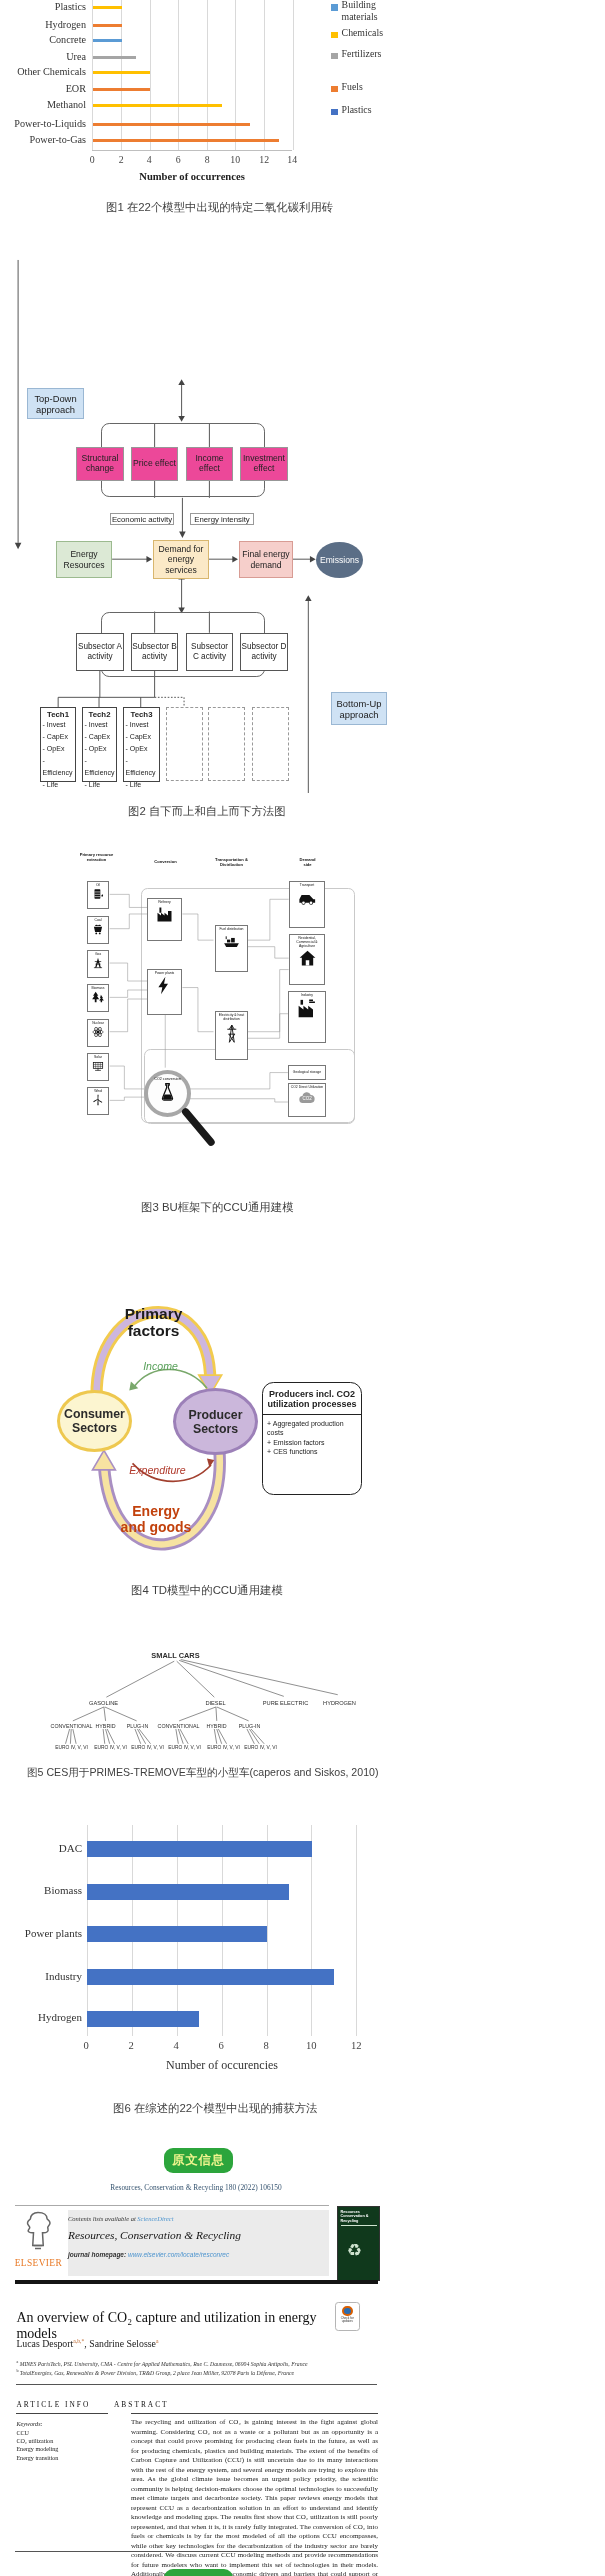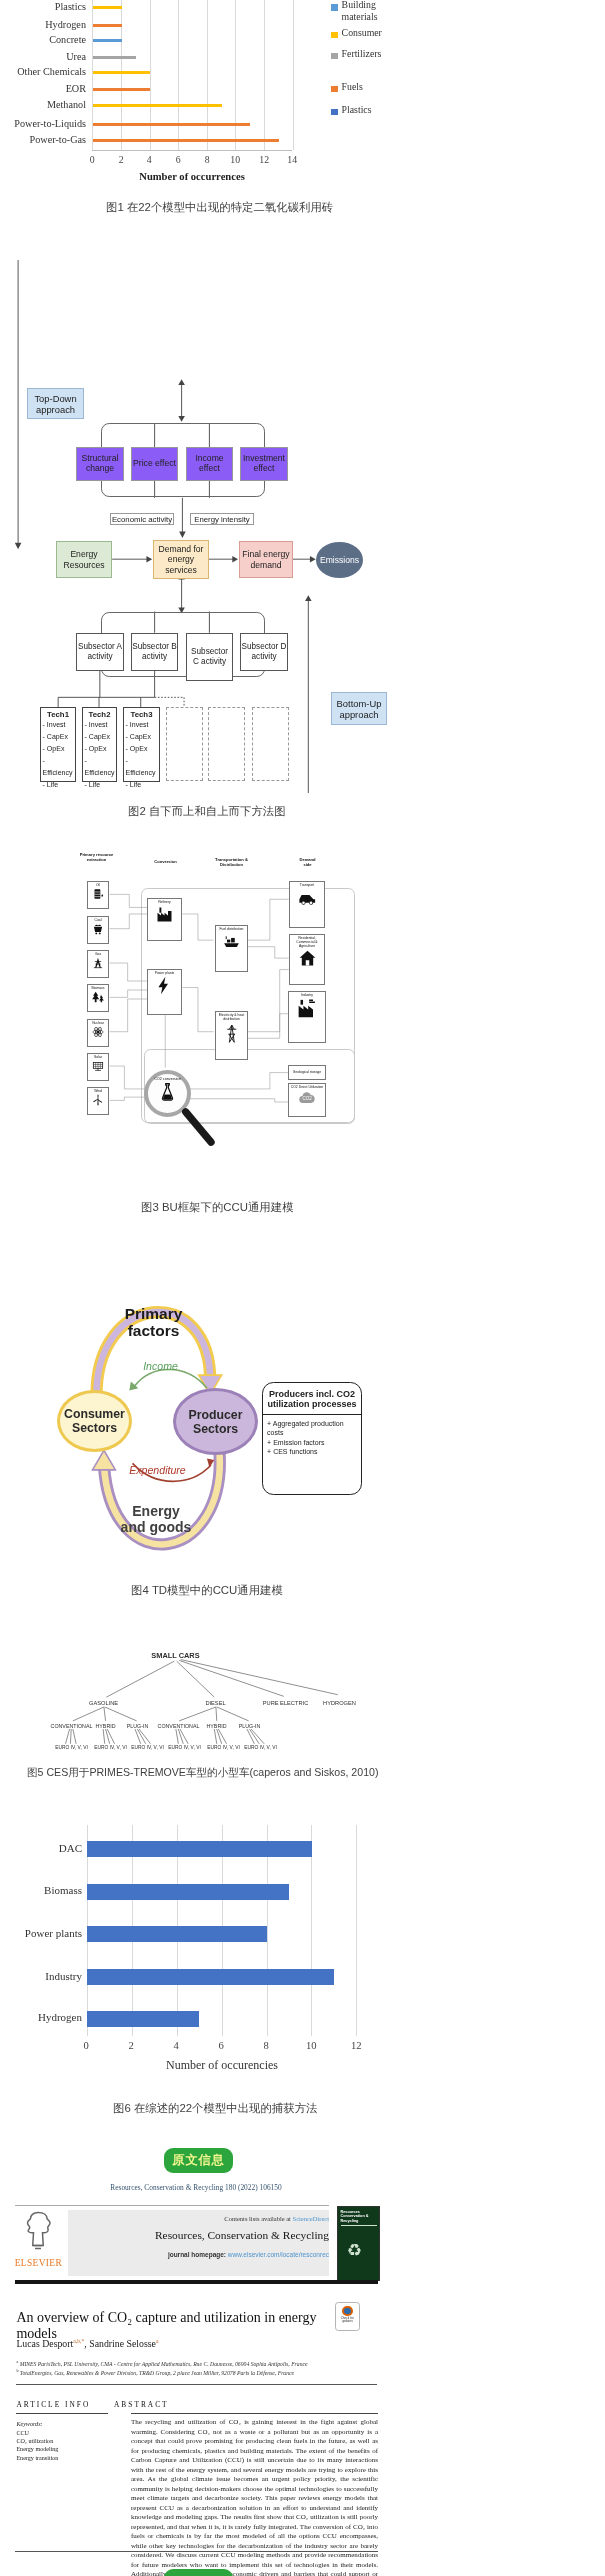--- a/index.html
+++ b/index.html
@@ -17,21 +17,21 @@
   .xlabel{position:absolute;text-align:center;font-weight:bold;color:#222;}
   .legend-item{position:absolute;}
   .legend-marker{position:absolute;width:6.5px;height:6.5px;}
   .legend-text{position:absolute;left:10.6px;top:-2.5px;width:64px;line-height:12.3px;font-size:9.8px;color:#333;}
   
   .figcap{position:absolute;font-size:11.4px;color:#3f3f3f;z-index:2;white-space:nowrap;}
   
   .bx{position:absolute;box-sizing:border-box;z-index:2;display:flex;align-items:center;justify-content:center;text-align:center;}
   .cream{background:#FBEFCE;border:0.8px solid #DEC27C;border-radius:11.4px;}
   .blue{background:#CFE2F4;border:0.8px solid #9AB7D3;font-size:9.4px;color:#222;}
-  .purple{background:#8b5cf6;border:0.8px solid #979797;font-size:8.6px;line-height:9.8px;}
+  .purple{background:#ec4899;border:0.8px solid #979797;font-size:8.6px;line-height:9.8px;}
   .wht{background:#fff;border:0.8px solid #555;font-size:8.2px;line-height:9.8px;}
   .lbl-sm{background:#fff;border:0.8px solid #999;font-size:7.8px;}
   .green-bx{background:#DCE9D5;border:0.8px solid #9CBA8F;font-size:8.6px;line-height:10.6px;}
   .orange-bx{background:#FBE9C7;border:0.8px solid #D8B66E;font-size:8.6px;line-height:10.6px;}
   .pink-bx{background:#F6CFCB;border:0.8px solid #D89C94;font-size:8.6px;line-height:10.6px;}
   .ellipse{border-radius:50%;}
   .frame{position:absolute;border:0.8px solid #666;border-radius:8.2px;box-sizing:border-box;z-index:1;}
   .tech{position:absolute;box-sizing:border-box;background:#fff;border:0.8px solid #444;z-index:2;font-size:7px;}
   .tech .tt{font-weight:bold;font-size:7.8px;text-align:center;margin-top:1.6px;}
   .tech div.it{padding-left:1.6px;line-height:12px;}
@@ -53,21 +53,21 @@
   .infobox{position:absolute;box-sizing:border-box;border:1.6px solid #222;border-radius:11.4px;background:#fff;z-index:2;}
   .infobox .t{font-weight:bold;font-size:9px;line-height:10.6px;text-align:center;padding:5.7px 3.3px 4.1px 3.3px;border-bottom:1.2px solid #222;}
   .infobox .items{padding:4.1px 2.5px 0 4.1px;}
   .infobox .items div{font-size:7px;line-height:9.4px;}
   
   .t5{position:absolute;text-align:center;color:#2e2e2e;z-index:2;white-space:nowrap;}
   
   .pill{position:absolute;border-radius:9px;background:#2CA53C;text-align:center;z-index:2;}
   .pill span{font-size:12.3px;font-weight:bold;color:#F1F58E;line-height:24.5px;letter-spacing:0.8px;}
   .citation{position:absolute;width:392px;text-align:center;font-size:7.4px;color:#35536F;z-index:2;}
-  .graybox{position:absolute;background:#EBEBEB;z-index:2;text-align:right;}
+  .graybox{position:absolute;background:#EBEBEB;z-index:2;text-align:left;font-style:italic;}
   .linkblue{color:#4D94CE;}
   .cover{position:absolute;background:#10391C;border:0.8px solid #333;z-index:2;color:#fff;}
   .cover .cl{font-size:3.8px;line-height:4.6px;font-weight:bold;text-align:left;padding-left:2.5px;}
   .blackbar{position:absolute;background:#141414;z-index:2;}
   .ptitle{position:absolute;font-size:14px;color:#101010;z-index:2;}
   .pauthors{position:absolute;font-size:9.8px;color:#1a1a1a;z-index:2;}
   .sup{font-size:5.7px;vertical-align:super;color:#BE6A32;}
   .paff{position:absolute;font-style:italic;font-size:5.7px;color:#333;z-index:2;}
   .paff .asup{font-size:4.1px;vertical-align:super;font-style:normal;}
   .hline{position:absolute;background:#555;z-index:2;}
@@ -196,21 +196,21 @@
       <div class="cat-label serif" style="left: 0px; top: 118px; width: 86px; font-size: 10.2px;">Power-to-Liquids</div>
       <div class="bar" style="left: 93px; top: 123px; width: 157px; height: 3.3px; background: rgb(237, 125, 49);"></div>
       <div class="cat-label serif" style="left: 0px; top: 134px; width: 86px; font-size: 10.2px;">Power-to-Gas</div>
       <div class="bar" style="left: 93px; top: 139px; width: 186px; height: 3.3px; background: rgb(237, 125, 49);"></div>
       <div class="legend-item" style="left: 331px; top: 1.6px; width: 75px; height: 24.5px;">
         <div class="legend-marker" style="left: 0px; top: 2.5px; background: rgb(91, 155, 213);"></div>
         <div class="legend-text serif">Building materials</div>
       </div>
       <div class="legend-item" style="left: 331px; top: 29px; width: 75px; height: 24.5px;">
         <div class="legend-marker" style="left: 0px; top: 2.5px; background: rgb(255, 192, 0);"></div>
-        <div class="legend-text serif">Consumer</div>
+        <div class="legend-text serif">Chemicals</div>
       </div>
       <div class="legend-item" style="left: 331px; top: 50px; width: 75px; height: 24.5px;">
         <div class="legend-marker" style="left: 0px; top: 2.5px; background: rgb(165, 165, 165);"></div>
         <div class="legend-text serif">Fertilizers</div>
       </div>
       <div class="legend-item" style="left: 331px; top: 83px; width: 75px; height: 24.5px;">
         <div class="legend-marker" style="left: 0px; top: 2.5px; background: rgb(237, 125, 49);"></div>
         <div class="legend-text serif">Fuels</div>
       </div>
       <div class="legend-item" style="left: 331px; top: 106px; width: 75px; height: 24.5px;">
@@ -228,21 +228,21 @@
   <div class="bx purple" style="left:240px;top:447px;width:48px;height:34px;">Investment effect</div>
   <div class="bx lbl-sm" style="left:110px;top:513px;width:64px;height:12.3px;">Economic activity</div>
   <div class="bx lbl-sm" style="left:190px;top:513px;width:64px;height:12.3px;">Energy intensity</div>
   <div class="bx green-bx" style="left:56px;top:541px;width:56px;height:37px;">Energy Resources</div>
   <div class="bx orange-bx" style="left:153px;top:540px;width:56px;height:39px;">Demand for energy services</div>
   <div class="bx pink-bx" style="left:239px;top:541px;width:54px;height:37px;">Final energy demand</div>
   <div class="bx ellipse" style="left:316px;top:542px;width:47px;height:36px;background:#5B6E86;color:#fff;font-size:8.6px;">Emissions</div>
   <div class="frame" style="left:101px;top:612px;width:164px;height:65px;"></div>
   <div class="bx wht" style="left:76px;top:633px;width:48px;height:38px;">Subsector A activity</div>
   <div class="bx wht" style="left:131px;top:633px;width:47px;height:38px;">Subsector B activity</div>
-  <div class="bx wht" style="left:186px;top:633px;width:47px;height:48px;">Subsector C activity</div>
+  <div class="bx wht" style="left:186px;top:633px;width:47px;height:38px;">Subsector C activity</div>
   <div class="bx wht" style="left:240px;top:633px;width:48px;height:38px;">Subsector D activity</div>
   <div class="tech" style="left:40px;top:707px;width:36px;height:75px;">
     <div class="tt">Tech1</div>
     <div>
         <div class="it">- Invest</div>
         <div class="it">- CapEx</div>
         <div class="it">- OpEx</div>
         <div class="it">- Efficiency</div>
         <div class="it">- Life</div>
       </div>
@@ -410,21 +410,21 @@
         <path d="M8.6 14.5l-1.6 4a1.3 1.3 0 001.2 1.8h7.6a1.3 1.3 0 001.2-1.8l-1.6-4z" fill="#111"></path>
       </svg>
   </div>
   <div class="figcap" style="left:141px;top:1200px;">图3 BU框架下的CCU通用建模</div>
 
   <div class="f4txt" style="left:119px;top:1305px;width:69px;font-weight:bold;font-size:15.5px;line-height:17px;color:#1c1c1c;">Primary factors</div>
   <div class="f4txt" style="left:136px;top:1360px;width:49px;font-style:italic;font-size:10.6px;color:#58A05A;">Income</div>
   <div class="f4ell" style="left:57px;top:1390px;width:75px;height:62px;border:3.3px solid #EEC84F;background:#FCF5D0;">Consumer Sectors</div>
   <div class="f4ell" style="left:173px;top:1388px;width:85px;height:67px;border:3.3px solid #9C80B8;background:#CBB7DB;">Producer Sectors</div>
   <div class="f4txt" style="left:128px;top:1464px;width:59px;font-style:italic;font-size:10.6px;color:#B0392B;">Expenditure</div>
-  <div class="f4txt" style="left:119px;top:1503px;width:74px;font-weight:bold;font-size:14px;line-height:16.4px;color:#404040;">Energy and goods</div>
+  <div class="f4txt" style="left:119px;top:1503px;width:74px;font-weight:bold;font-size:14px;line-height:16.4px;color:#c2410c;">Energy and goods</div>
   <div class="infobox" style="left:262px;top:1382px;width:100px;height:113px;">
     <div class="t">Producers incl. CO2 utilization processes</div>
     <div class="items">
         <div>+ Aggregated production costs</div>
         <div>+ Emission factors</div>
         <div>+ CES functions</div>
       </div>
   </div>
   <div class="figcap" style="left:131px;top:1583px;">图4 TD模型中的CCU通用建模</div>
 

